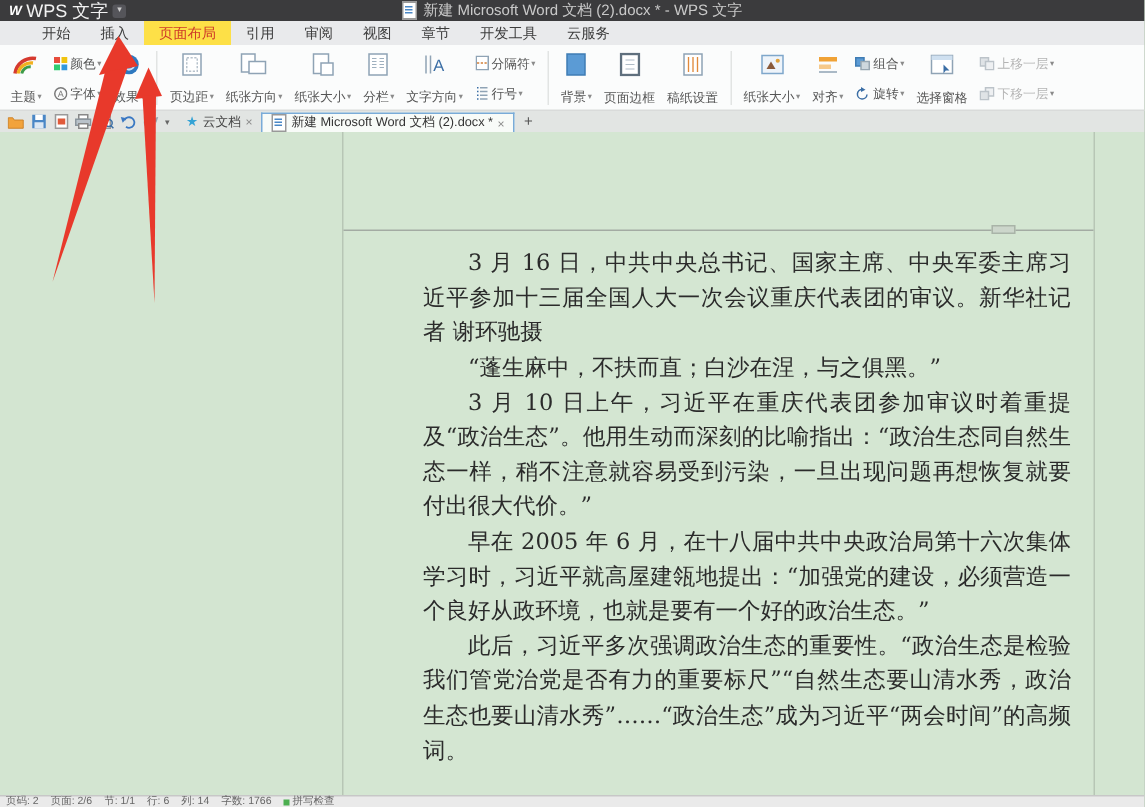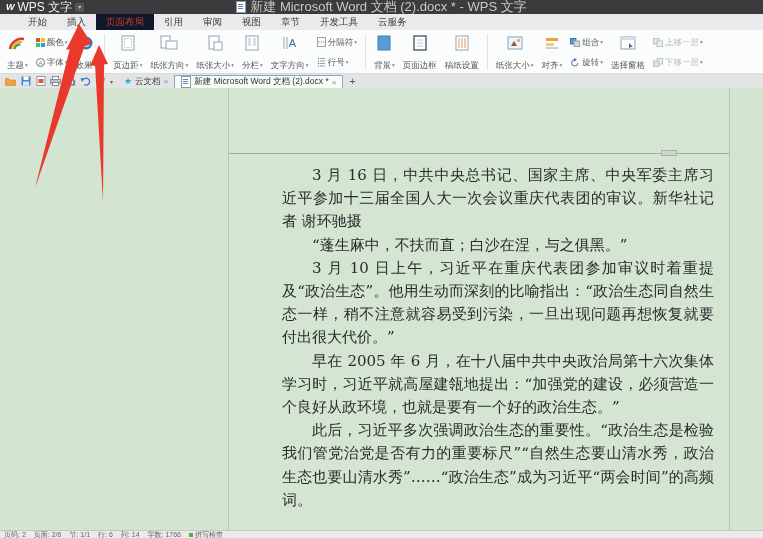--- a/index.html
+++ b/index.html
@@ -5,28 +5,28 @@
   html,body{margin:0;padding:0;}
   body{font-family:"Liberation Sans",sans-serif;background:#888;}
   #app{position:relative;width:763px;height:538px;overflow:hidden;background:#d3e5d1;}
 
   
   .titlebar{position:absolute;left:0;top:0;width:763px;height:14px;background:#3b3b3d;display:flex;align-items:center;}
   .logo{display:flex;align-items:center;gap:3px;padding:0 6px;height:100%;}
   .logo-w{color:#fff;font-weight:bold;font-size:9px;font-style:italic;}
   .logo-text{color:#f2f2f2;font-size:12px;}
   .logo-caret{background:#55555a;color:#ccc;font-size:6px;line-height:9px;width:9px;height:9px;text-align:center;border-radius:2px;}
-  .win-title{position:absolute;left:0;right:0;top:0;height:14px;display:flex;align-items:center;justify-content:center;gap:4px;color:#c9c9c9;font-size:13px;pointer-events:none;}
+  .win-title{position:absolute;left:0;right:0;top:0;height:14px;display:flex;align-items:center;justify-content:center;gap:4px;color:#c9c9c9;font-size:10px;pointer-events:none;}
   .doc-ic{width:8px;height:10px;background:#fff;border:0.5px solid #999;position:relative;}
   .doc-ic:after{content:"";position:absolute;left:1px;top:2px;width:5px;height:1px;background:#4a87c6;box-shadow:0 2px 0 #4a87c6,0 4px 0 #4a87c6;}
 
   
   .menubar{position:absolute;left:0;top:14px;width:763px;height:16px;background:#e9eaec;display:flex;align-items:stretch;padding-left:18px;box-sizing:border-box;}
   .mtab{display:flex;align-items:center;padding:0 10px;font-size:9.5px;color:#3c3c3c;cursor:default;}
-  .mtab.active{background:#0f172a;color:#cf3a28;}
+  .mtab.active{background:#fde047;color:#cf3a28;}
 
   
   .ribbon{position:absolute;left:0;top:30px;width:763px;height:44px;background:#fbfcfc;border-bottom:1px solid #d9dbda;display:flex;align-items:stretch;padding:2px 4px 1px 4px;box-sizing:border-box;gap:2px;}
   .rgroup{display:flex;align-items:stretch;gap:2px;}
   .rsep{width:1px;background:#e2e4e3;margin:2px 3px;}
   .rbtn{display:flex;flex-direction:column;align-items:center;justify-content:space-between;padding:2px 3px;border-radius:2px;}
   .ricon{height:18px;display:flex;align-items:center;justify-content:center;}
   .rlabel{font-size:8.5px;color:#555;white-space:nowrap;line-height:10px;}
   .caret{font-size:5.5px;color:#8a8a8a;margin-left:1px;vertical-align:1px;}
   .rcol{display:flex;flex-direction:column;justify-content:space-around;}

